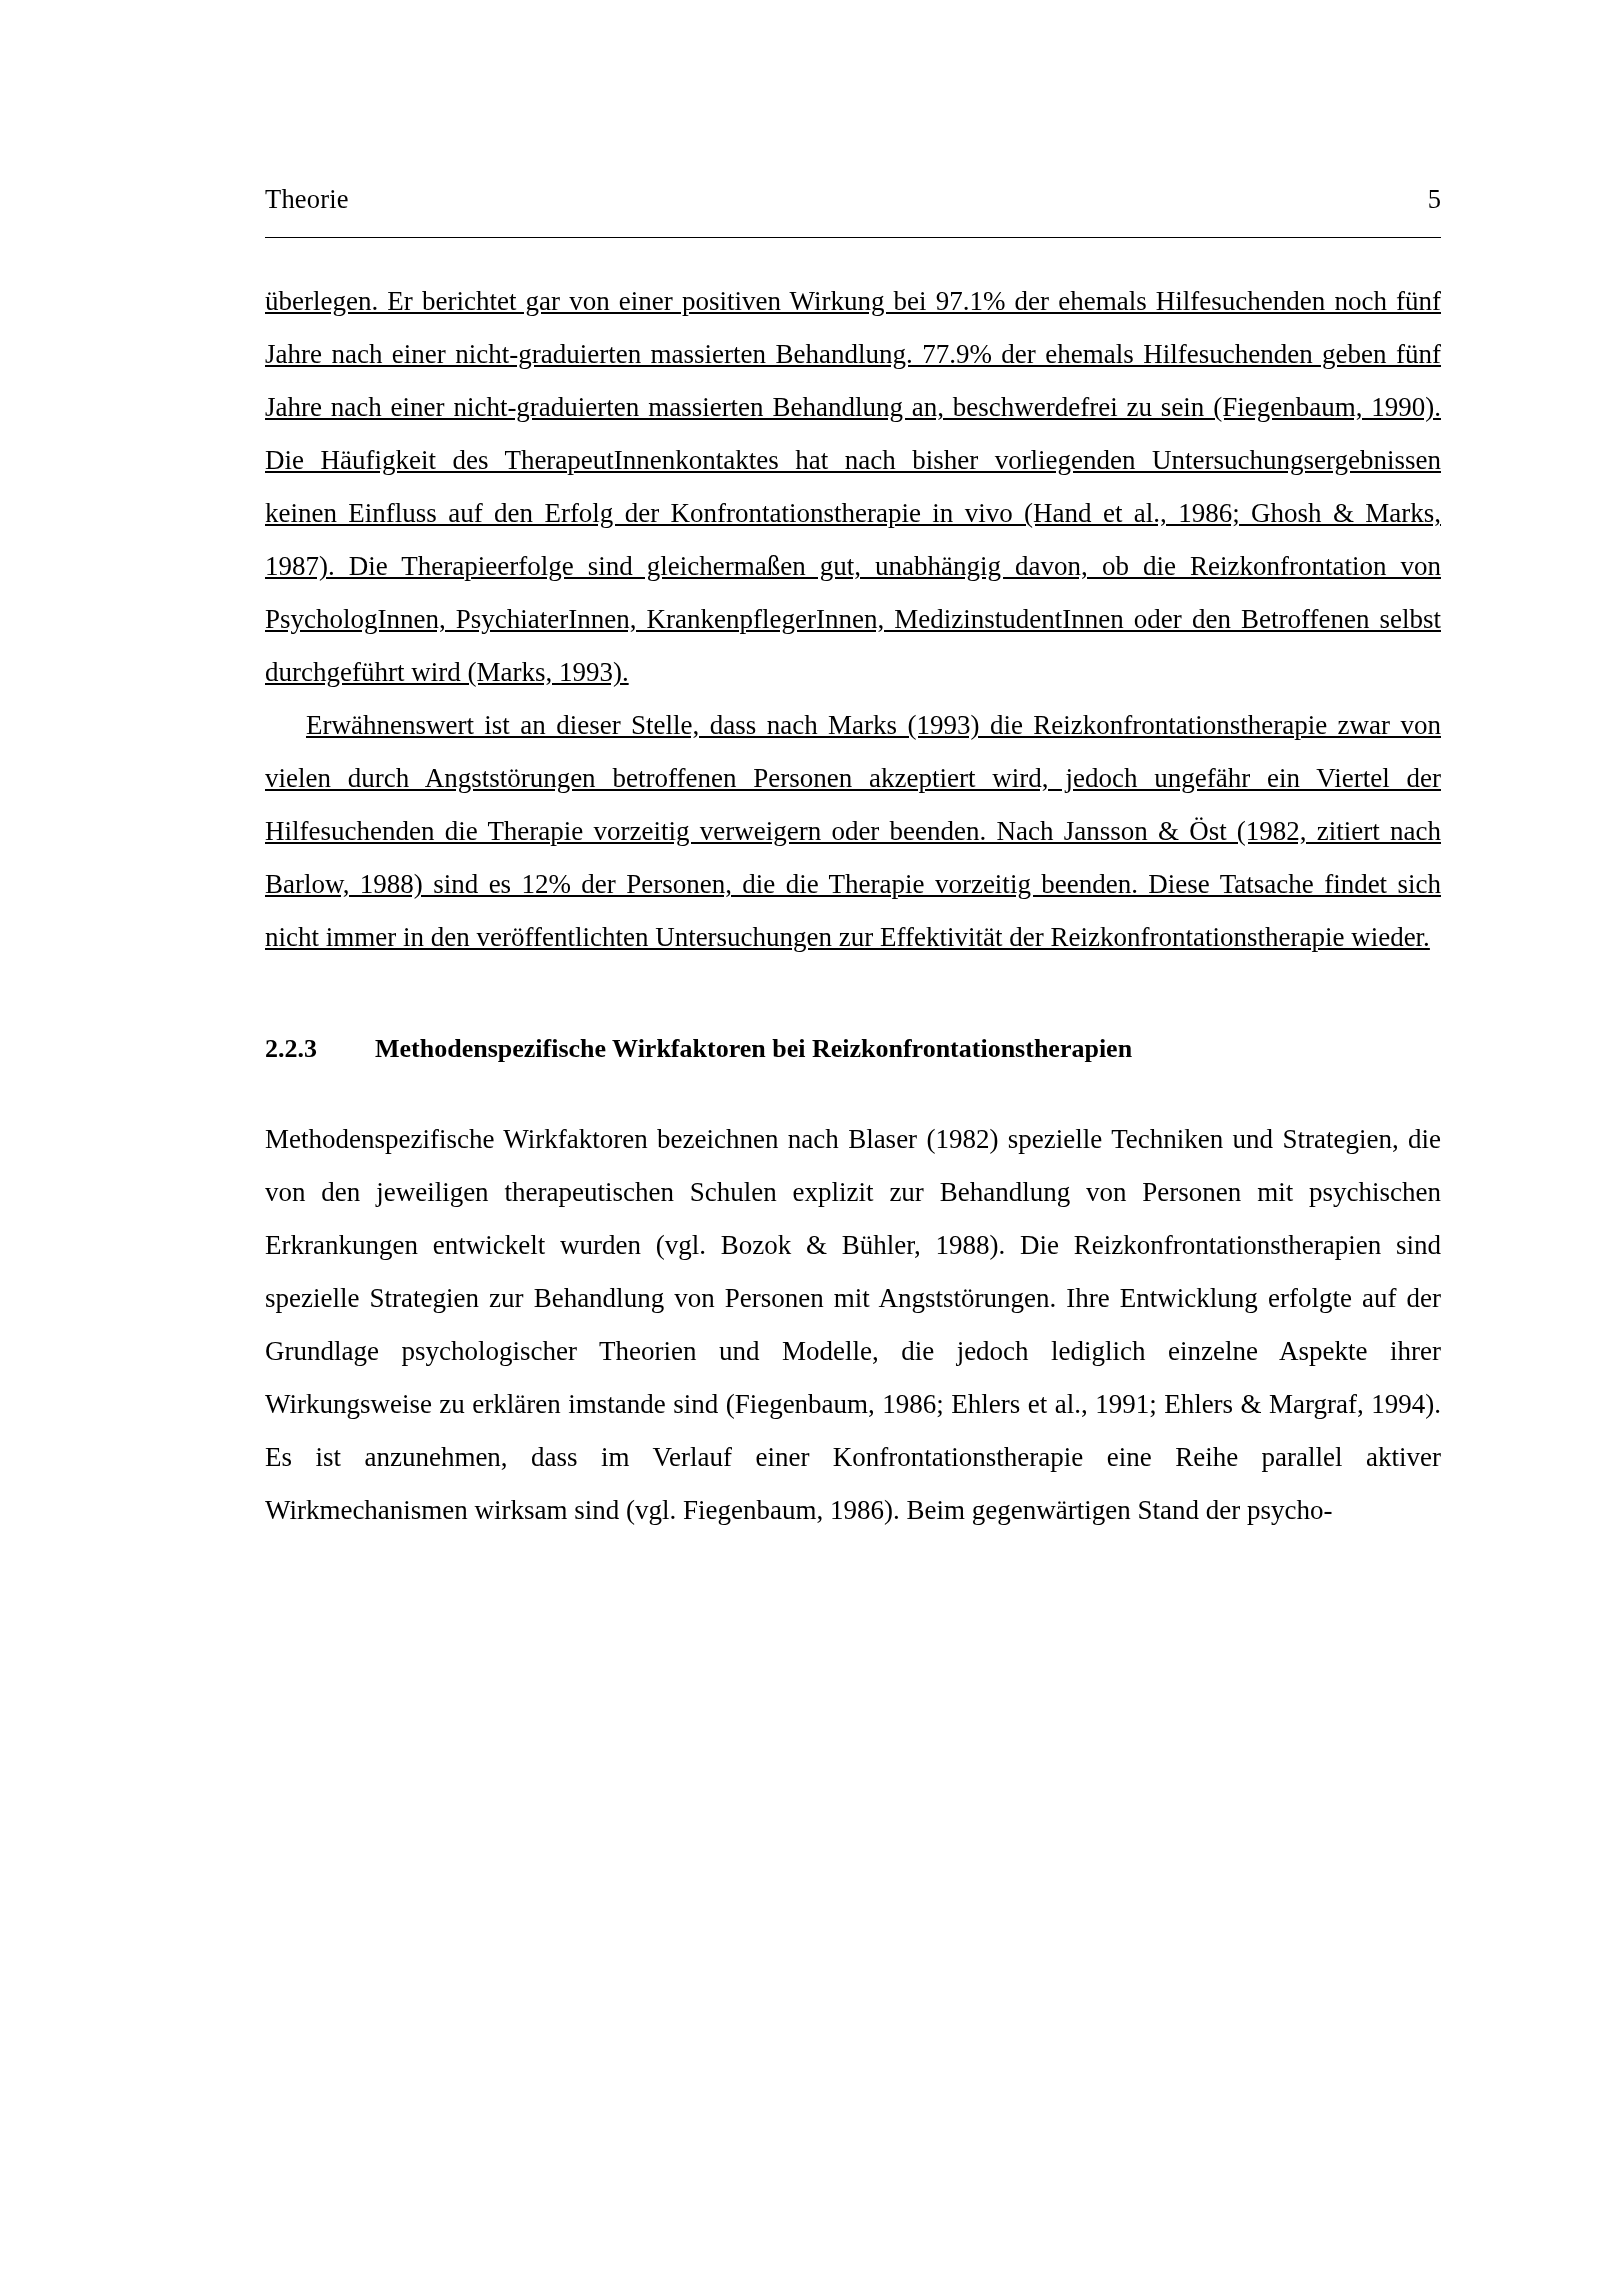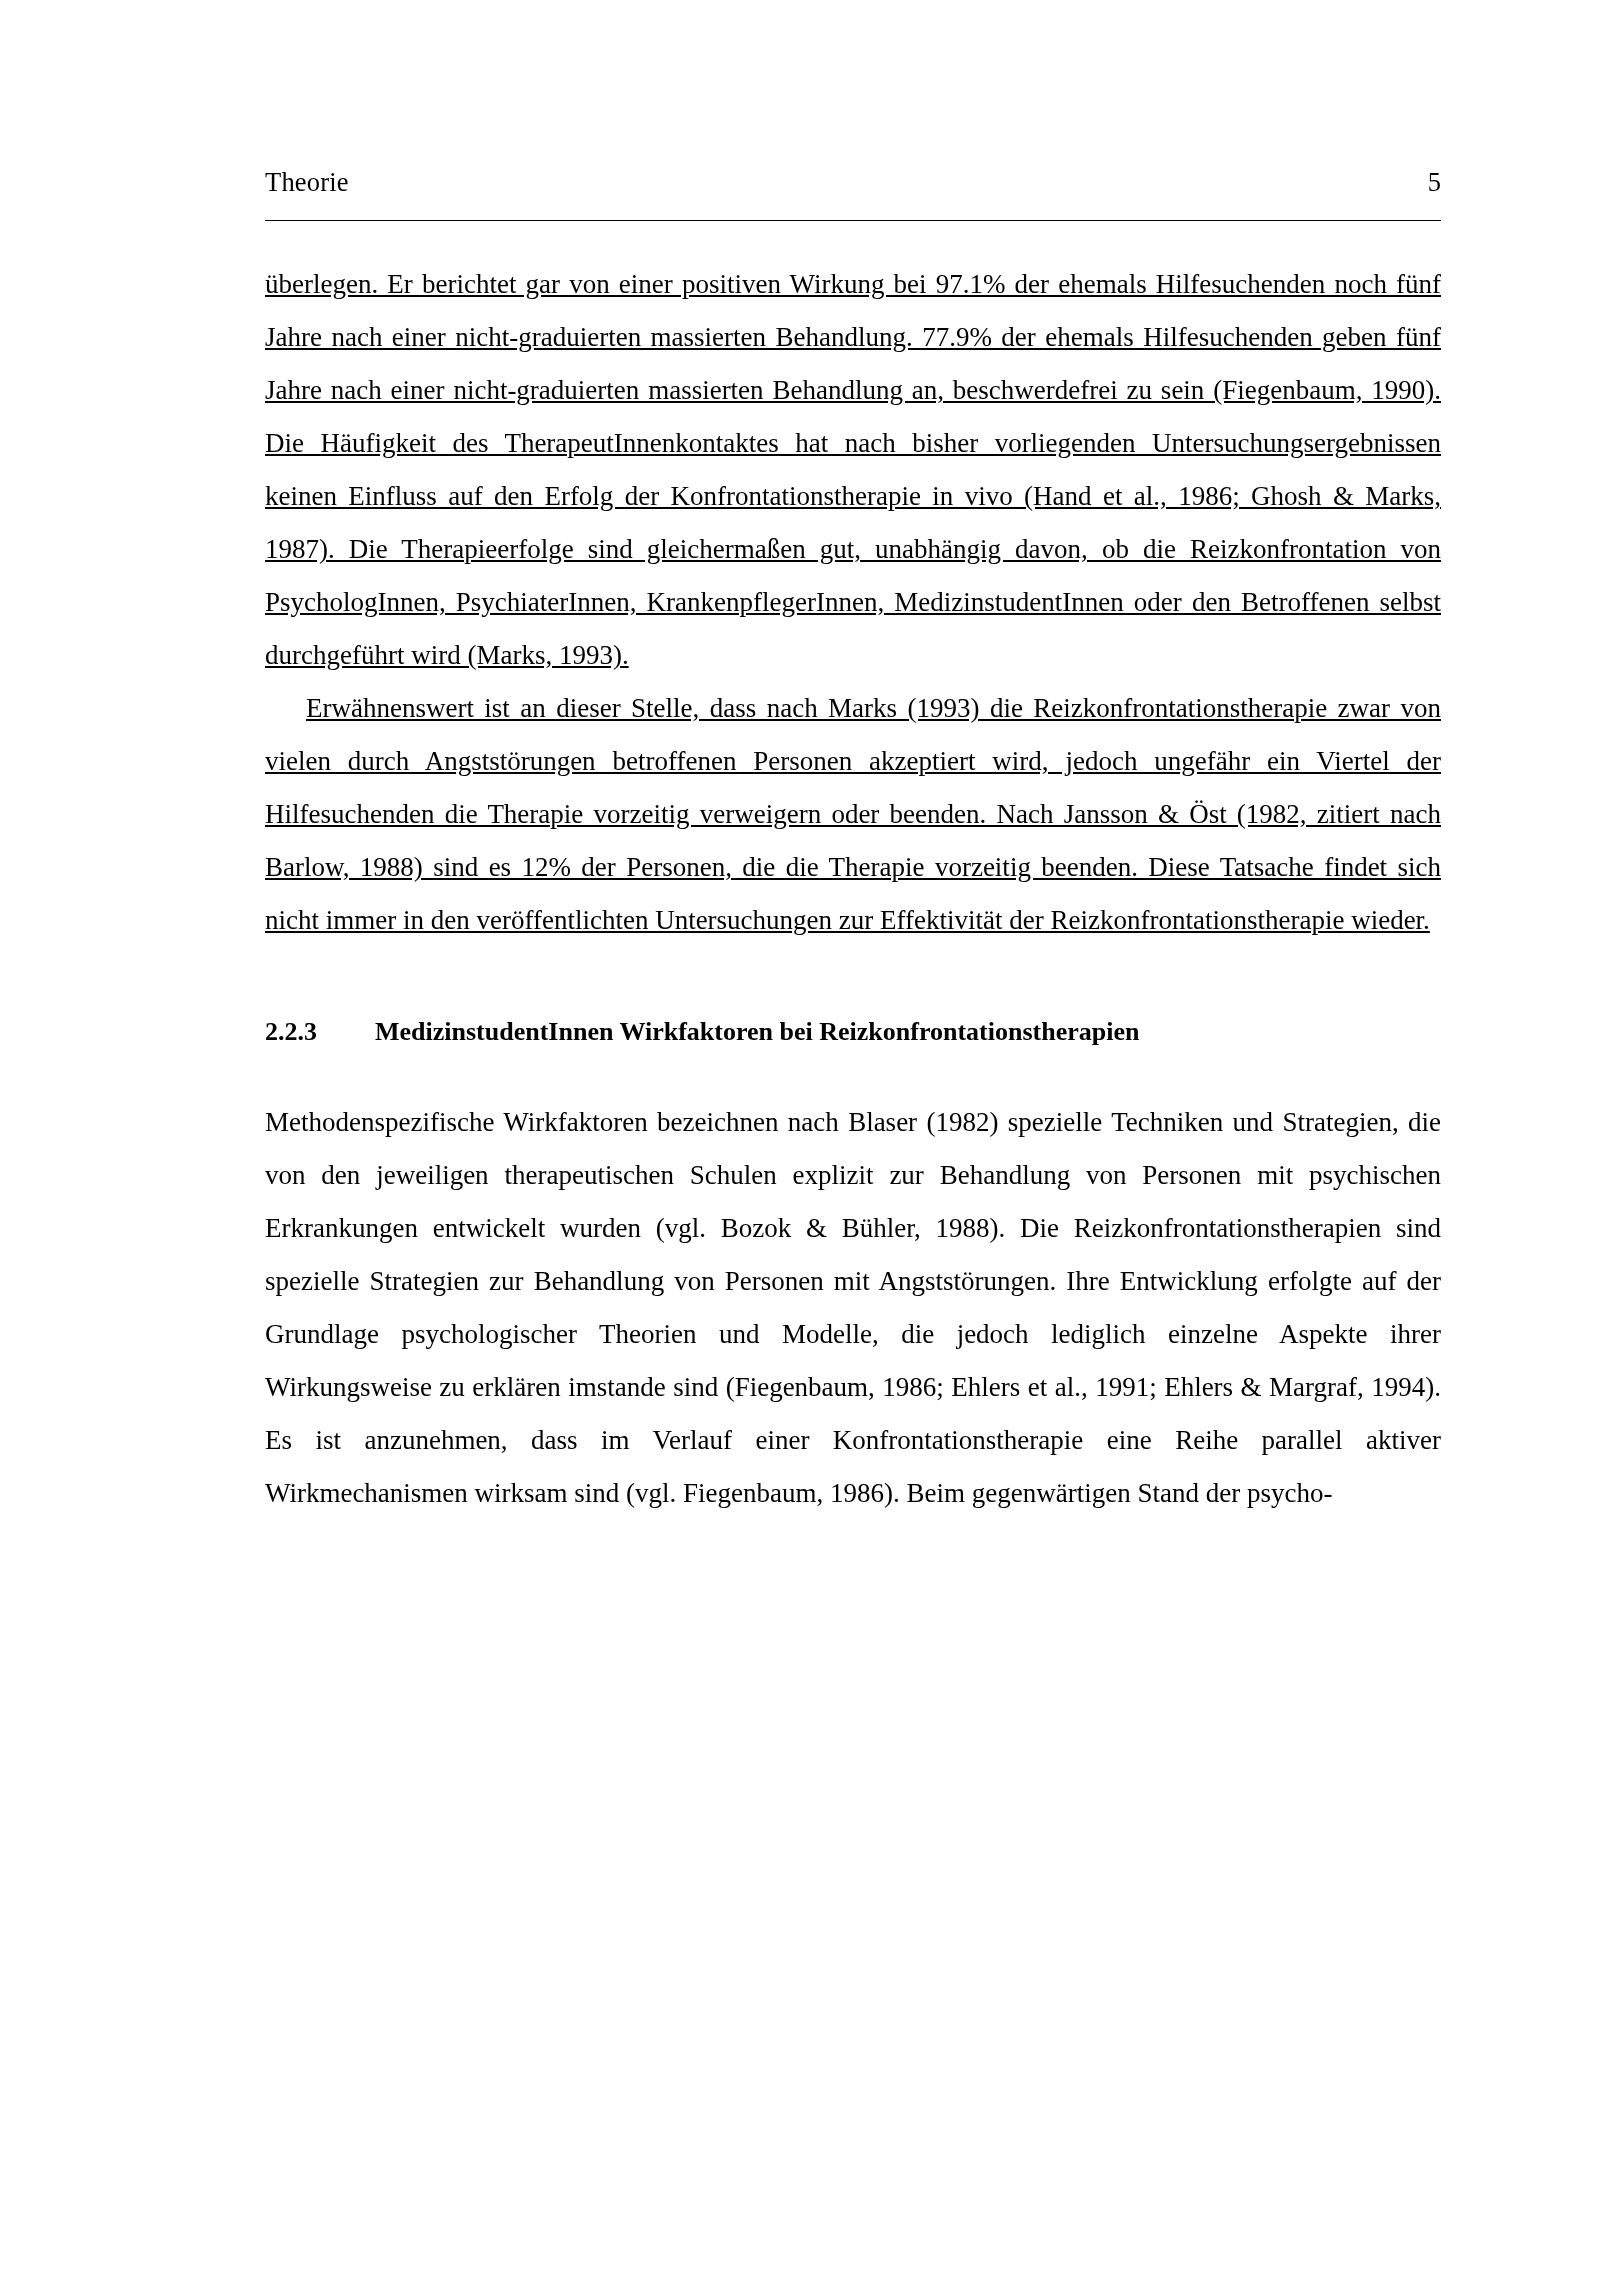--- a/index.html
+++ b/index.html
@@ -18,21 +18,21 @@
     position: relative;
     width: 1621px;
     height: 2293px;
     box-sizing: border-box;
     padding: 0;
     overflow: hidden;
   }
   .content {
     position: absolute;
     left: 265px;
-    top: 167px;
+    top: 184px;
     width: 1176px;
   }
   
   .header-row {
     display: flex;
     justify-content: space-between;
     align-items: baseline;
     font-size: 26.5px;
     line-height: 1.2;
     font-family: "Liberation Serif", serif;
@@ -104,21 +104,21 @@
     </div>
     <div class="rule"></div>
 
     <div class="body-block">
       <p>überlegen. Er berichtet gar von einer positiven Wirkung bei 97.1% der ehemals Hilfesuchenden noch fünf Jahre nach einer nicht-graduierten massierten Behandlung. 77.9% der ehemals Hilfesuchenden geben fünf Jahre nach einer nicht-graduierten massierten Behandlung an, beschwerdefrei zu sein (Fiegenbaum, 1990). Die Häufigkeit des TherapeutInnenkontaktes hat nach bisher vorliegenden Untersuchungsergebnissen keinen Einfluss auf den Erfolg der Konfrontationstherapie in vivo (Hand et al., 1986; Ghosh &amp; Marks, 1987). Die Therapieerfolge sind gleichermaßen gut, unabhängig davon, ob die Reizkonfrontation von PsychologInnen, PsychiaterInnen, KrankenpflegerInnen, MedizinstudentInnen oder den Betroffenen selbst durchgeführt wird (Marks, 1993).</p>
       <p class="indent">Erwähnenswert ist an dieser Stelle, dass nach Marks (1993) die Reizkonfrontationstherapie zwar von vielen durch Angststörungen betroffenen Personen akzeptiert wird, jedoch ungefähr ein Viertel der Hilfesuchenden die Therapie vorzeitig verweigern oder beenden. Nach Jansson &amp; Öst (1982, zitiert nach Barlow, 1988) sind es 12% der Personen, die die Therapie vorzeitig beenden. Diese Tatsache findet sich nicht immer in den veröffentlichten Untersuchungen zur Effektivität der Reizkonfrontationstherapie wieder.</p>
     </div>
 
     <div class="heading">
       <span class="num">2.2.3</span>
-      <span class="htext">MedizinstudentInnen Wirkfaktoren bei Reizkonfrontationstherapien</span>
+      <span class="htext">Methodenspezifische Wirkfaktoren bei Reizkonfrontationstherapien</span>
     </div>
 
     <div class="section-body">
       <p>Methodenspezifische Wirkfaktoren bezeichnen nach Blaser (1982) spezielle Techniken und Strategien, die von den jeweiligen therapeutischen Schulen explizit zur Behandlung von Personen mit psychischen Erkrankungen entwickelt wurden (vgl. Bozok &amp; Bühler, 1988). Die Reizkonfrontationstherapien sind spezielle Strategien zur Behandlung von Personen mit Angststörungen. Ihre Entwicklung erfolgte auf der Grundlage psychologischer Theorien und Modelle, die jedoch lediglich einzelne Aspekte ihrer Wirkungsweise zu erklären imstande sind (Fiegenbaum, 1986; Ehlers et al., 1991; Ehlers &amp; Margraf, 1994). Es ist anzunehmen, dass im Verlauf einer Konfrontationstherapie eine Reihe parallel aktiver Wirkmechanismen wirksam sind (vgl. Fiegenbaum, 1986). Beim gegenwärtigen Stand der psycho-</p>
     </div>
 
   </div>
 </div>
 
 

